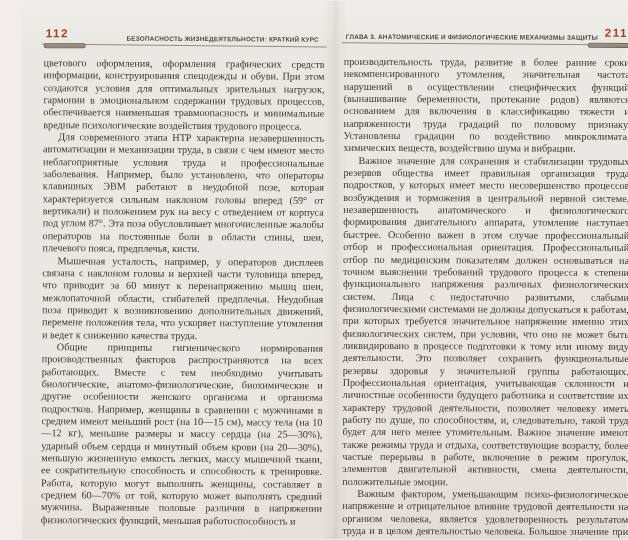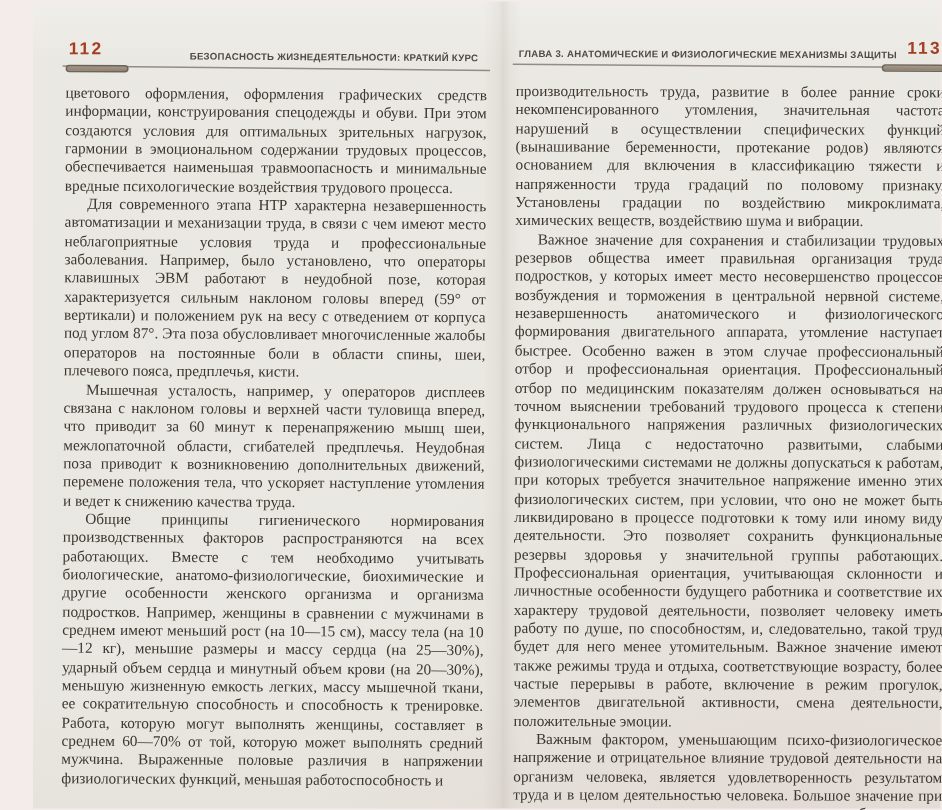--- a/index.html
+++ b/index.html
@@ -94,21 +94,21 @@
       <p>Общие принципы гигиенического нормирования производственных факторов распространяются на всех работающих. Вместе с тем необходимо учитывать биологические, анатомо-физиологические, биохимические и другие особенности женского организма и организма подростков. Например, женщины в сравнении с мужчинами в среднем имеют меньший рост (на 10—15 см), массу тела (на 10—12 кг), меньшие размеры и массу сердца (на 25—30%), ударный объем сердца и минутный объем крови (на 20—30%), меньшую жизненную емкость легких, массу мышечной ткани, ее сократительную способность и способность к тренировке. Работа, которую могут выполнять женщины, составляет в среднем 60—70% от той, которую может выполнять средний мужчина. Выраженные половые различия в напряжении физиологических функций, меньшая работоспособность и</p>
     </div>
   </div>
 
   <div class="gutter"></div>
 
   <div class="page right">
     <div class="pagehead r">
       <div class="rule"></div>
       <span class="runtitle">ГЛАВА 3. АНАТОМИЧЕСКИЕ И ФИЗИОЛОГИЧЕСКИЕ МЕХАНИЗМЫ ЗАЩИТЫ</span>
-      <span class="pagenum">113</span>
+      <span class="pagenum">211</span>
       <span class="numbar"></span>
     </div>
     <div class="bodytext">
       <p class="cont">производительность труда, развитие в более ранние сроки некомпенсированного утомления, значительная частота нарушений в осуществлении специфических функций (вынашивание беременности, протекание родов) являются основанием для включения в классификацию тяжести и напряженности труда градаций по половому признаку. Установлены градации по воздействию микроклимата, химических веществ, воздействию шума и вибрации.</p>
       <p>Важное значение для сохранения и стабилизации трудовых резервов общества имеет правильная организация труда подростков, у которых имеет место несовершенство процессов возбуждения и торможения в центральной нервной системе, незавершенность анатомического и физиологического формирования двигательного аппарата, утомление наступает быстрее. Особенно важен в этом случае профессиональный отбор и профессиональная ориентация. Профессиональный отбор по медицинским показателям должен основываться на точном выяснении требований трудового процесса к степени функционального напряжения различных физиологических систем. Лица с недостаточно развитыми, слабыми физиологическими системами не должны допускаться к работам, при которых требуется значительное напряжение именно этих физиологических систем, при условии, что оно не может быть ликвидировано в процессе подготовки к тому или иному виду деятельности. Это позволяет сохранить функциональные резервы здоровья у значительной группы работающих. Профессиональная ориентация, учитывающая склонности и личностные особенности будущего работника и соответствие их характеру трудовой деятельности, позволяет человеку иметь работу по душе, по способностям, и, следовательно, такой труд будет для него менее утомительным. Важное значение имеют также режимы труда и отдыха, соответствующие возрасту, более частые перерывы в работе, включение в режим прогулок, элементов двигательной активности, смена деятельности, положительные эмоции.</p>
       <p>Важным фактором, уменьшающим психо-физиологическое напряжение и отрицательное влияние трудовой деятельности на организм человека, является удовлетворенность результатом труда и в целом деятельностью человека. Большое значение при этом имеет материальное и моральное поощрение работающих.</p>
     </div>
   </div>
 
 </div>

